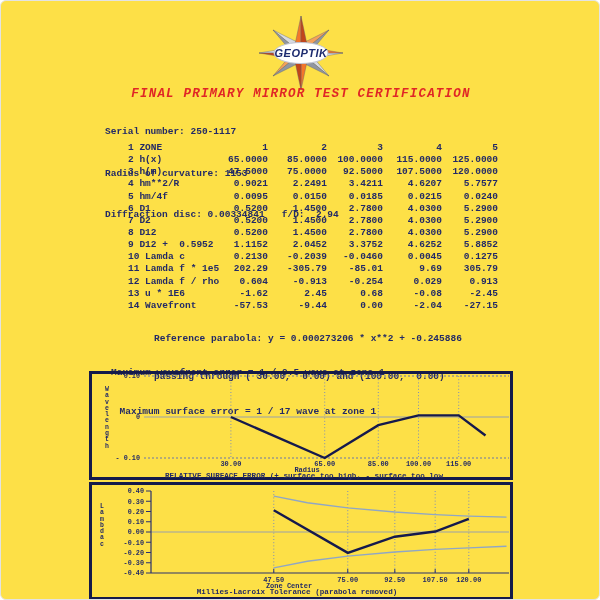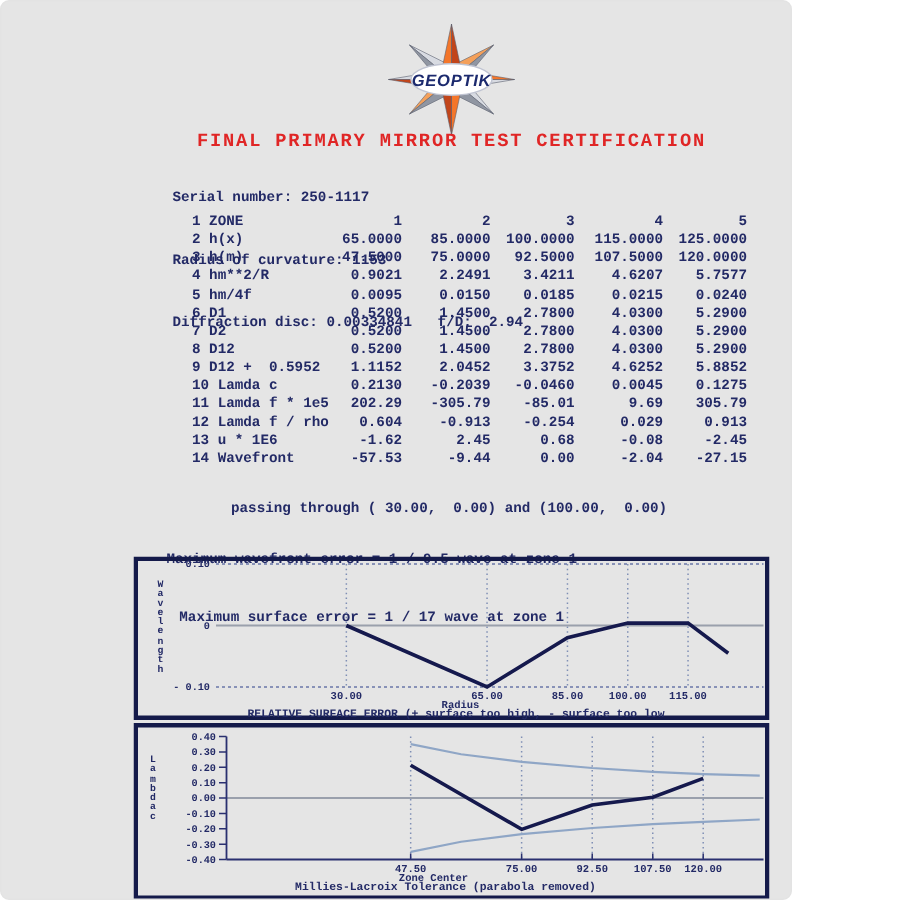--- a/index.html
+++ b/index.html
@@ -1,28 +1,28 @@
 <!DOCTYPE html>
 <html><head>
 <meta charset="utf-8">
 <style>
   html,body{margin:0;padding:0;background:#fff;}
   #page{
-    position:relative;width:528px;height:600px;background:#e5e5e5;
+    position:relative;width:600px;height:600px;background:#fde047;
     font-family:"Liberation Mono","DejaVu Sans Mono",monospace;
     font-weight:bold;color:#232a66;overflow:hidden;
     border:1px solid #e3e3e3;border-radius:6px;box-sizing:border-box;
   }
   .abs{position:absolute;white-space:pre;}
   #logo{position:absolute;left:254px;top:12px;width:92px;height:78px;}
   #title{
     position:absolute;left:0;top:86px;width:600px;text-align:center;
-    color:#e02626;font-size:12.5px;letter-spacing:1.2px;
+    color:#e02626;font-style:italic;font-size:12.5px;letter-spacing:1.2px;
   }
-  #info{left:114px;top:97px;font-size:9.5px;line-height:13.7px;}
+  #info{left:104px;top:97px;font-size:9.5px;line-height:13.7px;}
   #zone-table{left:113px;top:141px;font-size:9.5px;}
   .trow{display:flex;height:12.15px;line-height:12.15px;margin-left:14px;}
   .trow .lbl{width:90px;text-align:left;white-space:pre;}
   .trow .cell{text-align:right;white-space:pre;}
   .trow .c1{width:50px;}
   .trow .c2{width:59px;}
   .trow .c3{width:56px;}
   .trow .c4{width:59px;}
   .trow .c5{width:56px;}
   #notes{left:153px;top:307px;font-size:9.5px;line-height:12.6px;}
@@ -73,20 +73,21 @@
 
   <div id="info" class="abs">
     <div>Serial number: 250-1117</div>
     <div>Radius of curvature: 1153</div>
     <div>Diffraction disc: 0.00334841   f/D:  2.94</div>
   </div>
 
   <div id="zone-table" class="abs"><div class="trow"><span class="lbl">1 ZONE</span><span class="cell c1">1</span><span class="cell c2">2</span><span class="cell c3">3</span><span class="cell c4">4</span><span class="cell c5">5</span></div><div class="trow"><span class="lbl">2 h(x)</span><span class="cell c1">65.0000</span><span class="cell c2">85.0000</span><span class="cell c3">100.0000</span><span class="cell c4">115.0000</span><span class="cell c5">125.0000</span></div><div class="trow"><span class="lbl">3 h(m)</span><span class="cell c1">47.5000</span><span class="cell c2">75.0000</span><span class="cell c3">92.5000</span><span class="cell c4">107.5000</span><span class="cell c5">120.0000</span></div><div class="trow"><span class="lbl">4 hm**2/R</span><span class="cell c1">0.9021</span><span class="cell c2">2.2491</span><span class="cell c3">3.4211</span><span class="cell c4">4.6207</span><span class="cell c5">5.7577</span></div><div class="trow"><span class="lbl">5 hm/4f</span><span class="cell c1">0.0095</span><span class="cell c2">0.0150</span><span class="cell c3">0.0185</span><span class="cell c4">0.0215</span><span class="cell c5">0.0240</span></div><div class="trow"><span class="lbl">6 D1</span><span class="cell c1">0.5200</span><span class="cell c2">1.4500</span><span class="cell c3">2.7800</span><span class="cell c4">4.0300</span><span class="cell c5">5.2900</span></div><div class="trow"><span class="lbl">7 D2</span><span class="cell c1">0.5200</span><span class="cell c2">1.4500</span><span class="cell c3">2.7800</span><span class="cell c4">4.0300</span><span class="cell c5">5.2900</span></div><div class="trow"><span class="lbl">8 D12</span><span class="cell c1">0.5200</span><span class="cell c2">1.4500</span><span class="cell c3">2.7800</span><span class="cell c4">4.0300</span><span class="cell c5">5.2900</span></div><div class="trow"><span class="lbl">9 D12 +  0.5952</span><span class="cell c1">1.1152</span><span class="cell c2">2.0452</span><span class="cell c3">3.3752</span><span class="cell c4">4.6252</span><span class="cell c5">5.8852</span></div><div class="trow"><span class="lbl">10 Lamda c</span><span class="cell c1">0.2130</span><span class="cell c2">-0.2039</span><span class="cell c3">-0.0460</span><span class="cell c4">0.0045</span><span class="cell c5">0.1275</span></div><div class="trow"><span class="lbl">11 Lamda f * 1e5</span><span class="cell c1">202.29</span><span class="cell c2">-305.79</span><span class="cell c3">-85.01</span><span class="cell c4">9.69</span><span class="cell c5">305.79</span></div><div class="trow"><span class="lbl">12 Lamda f / rho</span><span class="cell c1">0.604</span><span class="cell c2">-0.913</span><span class="cell c3">-0.254</span><span class="cell c4">0.029</span><span class="cell c5">0.913</span></div><div class="trow"><span class="lbl">13 u * 1E6</span><span class="cell c1">-1.62</span><span class="cell c2">2.45</span><span class="cell c3">0.68</span><span class="cell c4">-0.08</span><span class="cell c5">-2.45</span></div><div class="trow"><span class="lbl">14 Wavefront</span><span class="cell c1">-57.53</span><span class="cell c2">-9.44</span><span class="cell c3">0.00</span><span class="cell c4">-2.04</span><span class="cell c5">-27.15</span></div></div>
 
   <div id="notes" class="abs">
+    <div>Reference parabola: y = 0.000273206 * x**2 + -0.245886</div>
     <div>passing through ( 30.00,  0.00) and (100.00,  0.00)</div>
   </div>
 
   <div id="errors" class="abs">
     <div>Maximum wavefront error = 1 / 9.5 wave at zone 1</div>
     <div>Maximum surface error = 1 / 17 wave at zone 1</div>
   </div>
 
   <div id="ylabel1" class="vlabel">Wavelength</div>
   <div id="ylabel2" class="vlabel">Lambda c</div>

